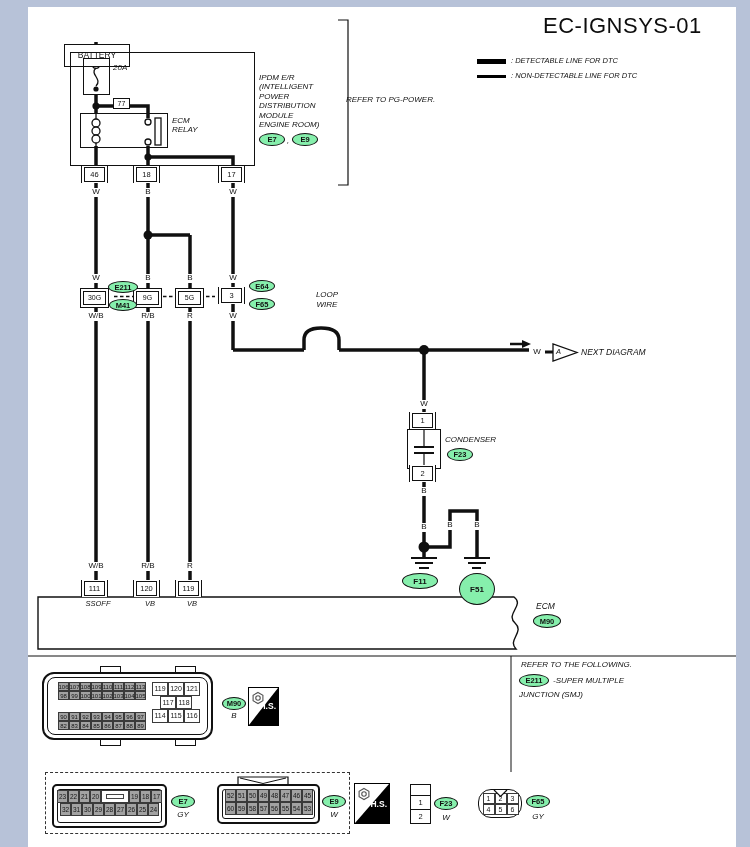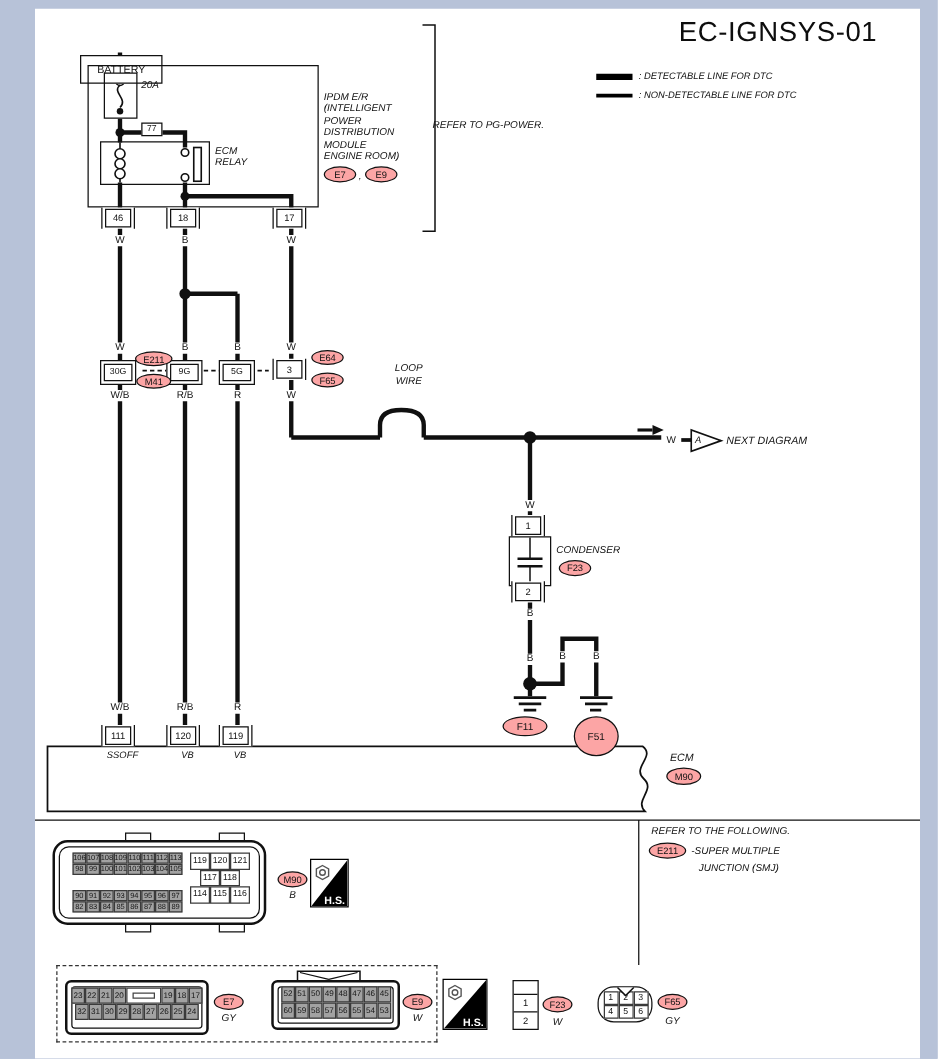--- a/index.html
+++ b/index.html
@@ -8,23 +8,23 @@
   .paper{position:absolute;left:28px;top:7px;width:708px;height:840px;background:#ffffff;}
   svg.layer{position:absolute;left:0;top:0;z-index:1;}
   svg.layer.top{z-index:6;pointer-events:none;}
   .box{position:absolute;border:1.4px solid #111;box-sizing:border-box;z-index:2;background:transparent;}
   .wbox{background:#fff;margin-top:25px;}
   .lbl{position:absolute;font-size:8px;line-height:1.18;color:#111;white-space:nowrap;z-index:3;font-style:italic;}
   .cl{transform:translateX(-50%);}
   .wl{position:absolute;font-size:8px;line-height:1.1;color:#111;background:#fff;padding:0 1.5px;
       transform:translateX(-50%);white-space:nowrap;z-index:3;}
   .title{position:absolute;font-size:22px;letter-spacing:.5px;color:#0d0d0d;z-index:3;}
-  .oval{position:absolute;border:1.2px solid #111;border-radius:50%;background:#fca5a5;font-size:7.5px;
+  .oval{position:absolute;border:1.2px solid #111;border-radius:50%;background:#86efac;font-size:7.5px;
         display:flex;align-items:center;justify-content:center;box-sizing:border-box;z-index:3;
-        padding:0 1px;white-space:nowrap;}
+        padding:0 1px;white-space:nowrap;font-weight:bold;}
   .termbox{position:absolute;border-left:1.5px solid #111;border-right:1.5px solid #111;
            padding:1px 2px;background:#fff;z-index:2;}
   .termbox .in{border:1.5px solid #111;background:#fff;font-size:7.5px;text-align:center;
                min-width:19px;height:13px;line-height:13px;}
   .smjbox{position:absolute;border:1.5px solid #111;padding:2px;background:#fff;z-index:2;}
   .smjbox .in{border:1.3px solid #111;background:#fff;font-size:7px;text-align:center;
               min-width:21px;height:12px;line-height:12px;}
   .legend-bar{position:absolute;background:#000;z-index:3;}
   .conn-outer{position:absolute;border:2px solid #111;background:#fff;box-sizing:border-box;z-index:2;}
   .conn-inner{position:absolute;inset:3px;border:1.2px solid #111;}
@@ -36,21 +36,21 @@
   .gray .pin-cell{background:#a2a2a2;}
   .m90-left .pin-cell{width:11px;height:9px;font-size:6px;}
   .m90-right .pin-cell{width:16px;height:13.5px;font-size:7px;background:#fff;}
   .e-conn .pin-cell{width:11px;height:13px;font-size:6.5px;}
   .e-conn .pin-cell.slot{width:28px;background:#fff;position:relative;}
   .pin-cell.slot::after{content:"";position:absolute;inset:3px 4px;border:1px solid #444;}
   .f65-grid .pin-cell{width:12px;height:11px;font-size:7px;background:#fff;}
   .dashed{position:absolute;border:1.5px dashed #333;box-sizing:border-box;z-index:2;}
   .hs-icon{position:absolute;background:#fff;border:1.5px solid #000;box-sizing:border-box;z-index:3;}
   .hs-tri{position:absolute;inset:0;background:#000;clip-path:polygon(100% 0,100% 100%,0 100%);}
-  .hs-text{position:absolute;right:2px;bottom:0;color:#fff;font-size:8.5px;font-weight:bold;z-index:2;margin-top:40px;}
+  .hs-text{position:absolute;right:2px;bottom:14px;color:#fff;font-size:8.5px;font-weight:bold;z-index:2;margin-top:40px;}
   .hs-bolt{position:absolute;left:2px;top:3px;width:14px;height:14px;z-index:2;}
   .f23{position:absolute;border:1.4px solid #111;background:#fff;box-sizing:border-box;z-index:2;width:21px;}
   .f23-latch{height:10px;border-bottom:1.2px solid #111;}
   .f23-cell{height:13px;border-bottom:1.2px solid #111;font-size:7.5px;text-align:center;line-height:13px;}
   .f23-cell:last-child{border-bottom:none;}
 </style>
 </head>
 <body>
 
 <div id="page">
@@ -300,21 +300,21 @@
     <svg class="hs-bolt" viewBox="0 0 20 20">
         <polygon points="10,2 17,6 17,14 10,18 3,14 3,6" fill="none" stroke="#555" stroke-width="1.6"></polygon>
         <circle cx="10" cy="10" r="3.2" fill="none" stroke="#555" stroke-width="1.6"></circle>
       </svg>
     <span class="hs-text">H.S.</span>
   </div>
 
   <div class="lbl" style="left:521px;top:660px;">REFER TO THE FOLLOWING.</div>
   <div class="oval" style="left:519px;top:674px;width:30px;height:13px;">E211</div>
   <div class="lbl" style="left:553px;top:676px;">-SUPER MULTIPLE</div>
-  <div class="lbl" style="left:519px;top:690px;margin-left:40px;">JUNCTION (SMJ)</div>
+  <div class="lbl" style="left:519px;top:690px;">JUNCTION (SMJ)</div>
 
   <div class="dashed" style="left:45px;top:772px;width:305px;height:62px;"></div>
   <div class="conn-outer" style="left:52px;top:784px;width:115px;height:44px;border-radius:5px;">
     <div class="conn-inner" style="border-radius:3px;"></div>
   </div>
   <div class="grid gray e-conn" style="left:57px;top:790px;width:105px;">
       <div class="pin-row">
         <span class="pin-cell">23</span>
         <span class="pin-cell">22</span>
         <span class="pin-cell">21</span>

